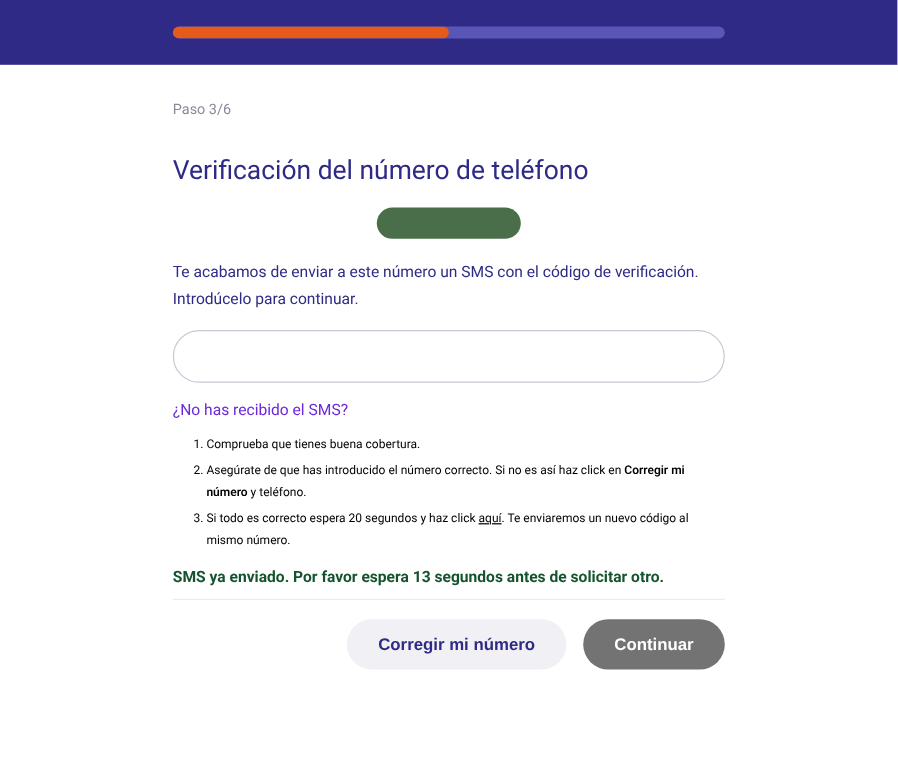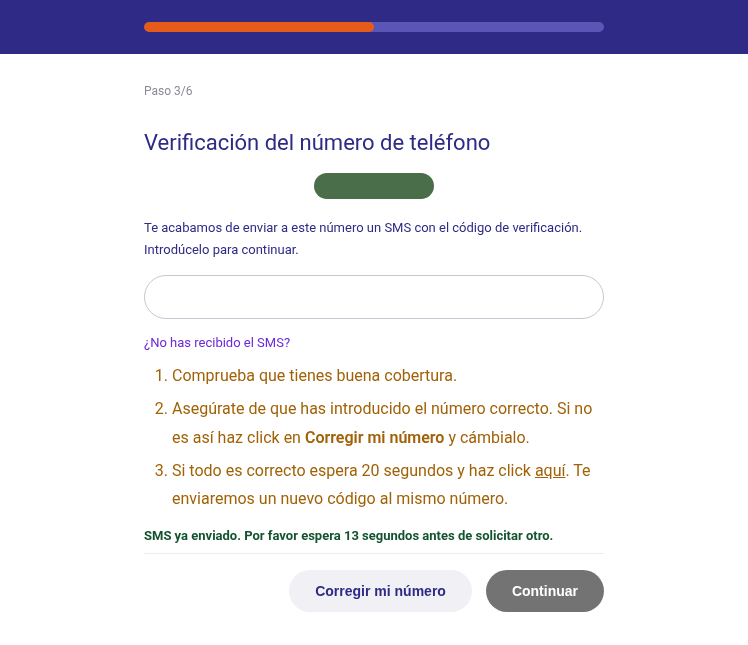--- a/index.html
+++ b/index.html
@@ -82,22 +82,22 @@
       margin-bottom: 16px;
     }
     .help-title {
       color: #6d28d9;
       font-size: 13px;
       margin-bottom: 12px;
     }
     .help-list {
       list-style: decimal;
       padding-left: 28px;
-      color: #a16207;
-      font-size: 16px;
+      color: #000000;
+      font-size: 10px;
       line-height: 1.8;
     }
     .help-list li { margin-bottom: 4px; }
     .help-list strong { font-weight: 600; }
     .help-list .link { text-decoration: underline; cursor: pointer; }
     .status-msg {
       color: #14532d;
       font-size: 13px;
       margin-top: 14px;
       margin-bottom: 10px;
@@ -147,21 +147,21 @@
   <div class="phone-redacted"></div>
 
   <p class="instructions">Te acabamos de enviar a este número un SMS con el código de verificación. Introdúcelo para continuar.</p>
 
   <input class="code-input" type="text" style="">
 
   <div class="help-title">¿No has recibido el SMS?</div>
   <ol class="help-list">
     <li>Comprueba que tienes buena cobertura.</li>
     <li>
-      <span>Asegúrate de que has introducido el número correcto. Si no es así haz click en </span><strong>Corregir mi número</strong><span> y cámbialo.</span>
+      <span>Asegúrate de que has introducido el número correcto. Si no es así haz click en </span><strong>Corregir mi número</strong><span> y teléfono.</span>
     </li>
     <li>
       <span>Si todo es correcto espera 20 segundos y haz click </span><span class="link">aquí</span><span>. Te enviaremos un nuevo código al mismo número.</span>
     </li>
   </ol>
 
   <div class="status-msg">SMS ya enviado. Por favor espera 13 segundos antes de solicitar otro.</div>
 
   <hr class="divider">
 

